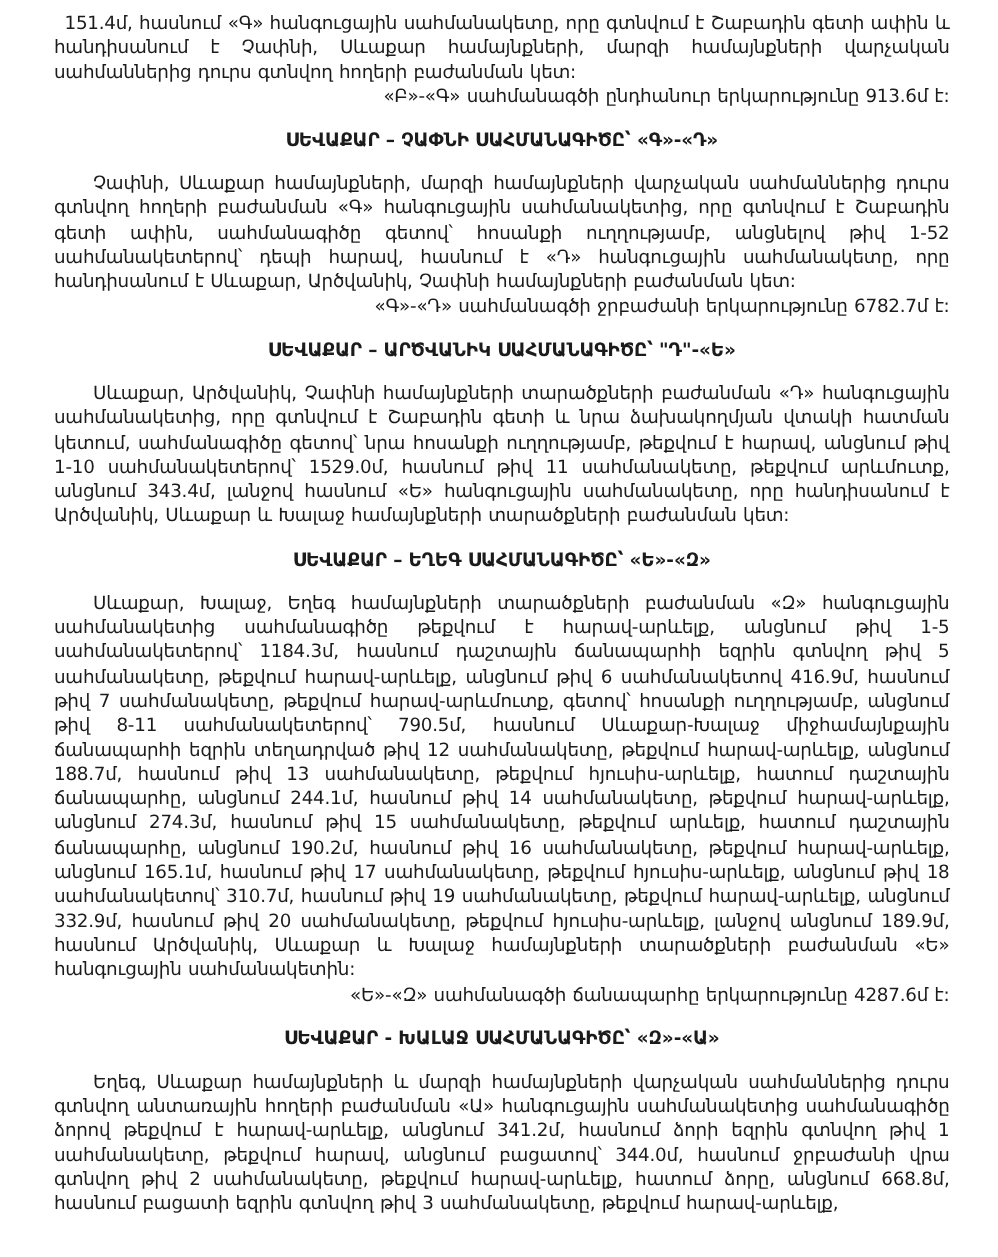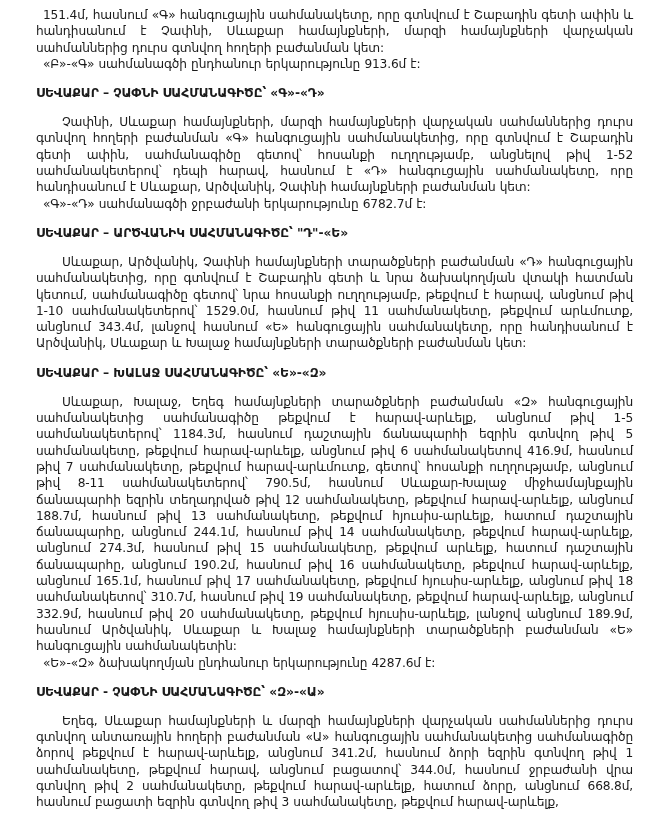--- a/index.html
+++ b/index.html
@@ -28,29 +28,29 @@
     text-align: justify;
     text-indent: 26px;
     letter-spacing: -0.15px;
     word-spacing: 0.5px;
   }
   .para.cont {
     text-indent: 7px;
   }
   .para.note {
     text-indent: 7px;
-    text-align: left;
+    text-align: right;
     margin-bottom: 1px;
   }
   .heading {
     margin: 13px 0 13px 0;
     font-size: 12.3px;
     line-height: 16px;
     font-weight: bold;
-    text-align: left;
+    text-align: center;
     letter-spacing: -0.1px;
   }
 </style>
 </head>
 <body>
 
 <div class="page">
 
   <p class="para cont">151.4մ, հասնում «Գ» հանգուցային սահմանակետը, որը գտնվում է Շաբադին գետի ափին և հանդիսանում է Չափնի, Սևաքար համայնքների, մարզի համայնքների վարչական սահմաններից դուրս գտնվող հողերի բաժանման կետ:</p>
 
@@ -60,23 +60,23 @@
 
   <p class="para">Չափնի, Սևաքար համայնքների, մարզի համայնքների վարչական սահմաններից դուրս գտնվող հողերի բաժանման «Գ» հանգուցային սահմանակետից, որը գտնվում է Շաբադին գետի ափին, սահմանագիծը գետով՝ հոսանքի ուղղությամբ, անցնելով թիվ 1-52 սահմանակետերով՝ դեպի հարավ, հասնում է «Դ» հանգուցային սահմանակետը, որը հանդիսանում է Սևաքար, Արծվանիկ, Չափնի համայնքների բաժանման կետ:</p>
 
   <p class="para note">«Գ»-«Դ» սահմանագծի ջրբաժանի երկարությունը 6782.7մ է:</p>
 
   <h3 class="heading">ՍԵՎԱՔԱՐ – ԱՐԾՎԱՆԻԿ ՍԱՀՄԱՆԱԳԻԾԸ՝ "Դ"-«Ե»</h3>
 
   <p class="para">Սևաքար, Արծվանիկ, Չափնի համայնքների տարածքների բաժանման «Դ» հանգուցային սահմանակետից, որը գտնվում է Շաբադին գետի և նրա ձախակողմյան վտակի հատման կետում, սահմանագիծը գետով՝ նրա հոսանքի ուղղությամբ, թեքվում է հարավ, անցնում թիվ 1-10 սահմանակետերով՝ 1529.0մ, հասնում թիվ 11 սահմանակետը, թեքվում արևմուտք, անցնում 343.4մ, լանջով հասնում «Ե» հանգուցային սահմանակետը, որը հանդիսանում է Արծվանիկ, Սևաքար և Խալաջ համայնքների տարածքների բաժանման կետ:</p>
 
 
-  <h3 class="heading">ՍԵՎԱՔԱՐ – ԽԱԼԱՋ ՍԱՀՄԱՆԱԳԻԾԸ՝ «Ե»-«Զ»</h3>
+  <h3 class="heading">ՍԵՎԱՔԱՐ – ԵՂԵԳ ՍԱՀՄԱՆԱԳԻԾԸ՝ «Ե»-«Զ»</h3>
 
   <p class="para">Սևաքար, Խալաջ, Եղեգ համայնքների տարածքների բաժանման «Զ» հանգուցային սահմանակետից սահմանագիծը թեքվում է հարավ-արևելք, անցնում թիվ 1-5 սահմանակետերով՝ 1184.3մ, հասնում դաշտային ճանապարհի եզրին գտնվող թիվ 5 սահմանակետը, թեքվում հարավ-արևելք, անցնում թիվ 6 սահմանակետով 416.9մ, հասնում թիվ 7 սահմանակետը, թեքվում հարավ-արևմուտք, գետով՝ հոսանքի ուղղությամբ, անցնում թիվ 8-11 սահմանակետերով՝ 790.5մ, հասնում Սևաքար-Խալաջ միջհամայնքային ճանապարհի եզրին տեղադրված թիվ 12 սահմանակետը, թեքվում հարավ-արևելք, անցնում 188.7մ, հասնում թիվ 13 սահմանակետը, թեքվում հյուսիս-արևելք, հատում դաշտային ճանապարհը, անցնում 244.1մ, հասնում թիվ 14 սահմանակետը, թեքվում հարավ-արևելք, անցնում 274.3մ, հասնում թիվ 15 սահմանակետը, թեքվում արևելք, հատում դաշտային ճանապարհը, անցնում 190.2մ, հասնում թիվ 16 սահմանակետը, թեքվում հարավ-արևելք, անցնում 165.1մ, հասնում թիվ 17 սահմանակետը, թեքվում հյուսիս-արևելք, անցնում թիվ 18 սահմանակետով՝ 310.7մ, հասնում թիվ 19 սահմանակետը, թեքվում հարավ-արևելք, անցնում 332.9մ, հասնում թիվ 20 սահմանակետը, թեքվում հյուսիս-արևելք, լանջով անցնում 189.9մ, հասնում Արծվանիկ, Սևաքար և Խալաջ համայնքների տարածքների բաժանման «Ե» հանգուցային սահմանակետին:</p>
 
-  <p class="para note">«Ե»-«Զ» ձախակողմյան ընդհանուր երկարությունը 4287.6մ է:</p>
+  <p class="para note">«Ե»-«Զ» սահմանագծի ճանապարհը երկարությունը 4287.6մ է:</p>
 
-  <h3 class="heading">ՍԵՎԱՔԱՐ - ՉԱՓՆԻ ՍԱՀՄԱՆԱԳԻԾԸ՝ «Զ»-«Ա»</h3>
+  <h3 class="heading">ՍԵՎԱՔԱՐ - ԽԱԼԱՋ ՍԱՀՄԱՆԱԳԻԾԸ՝ «Զ»-«Ա»</h3>
 
   <p class="para">Եղեգ, Սևաքար համայնքների և մարզի համայնքների վարչական սահմաններից դուրս գտնվող անտառային հողերի բաժանման «Ա» հանգուցային սահմանակետից սահմանագիծը ձորով թեքվում է հարավ-արևելք, անցնում 341.2մ, հասնում ձորի եզրին գտնվող թիվ 1 սահմանակետը, թեքվում հարավ, անցնում բացատով՝ 344.0մ, հասնում ջրբաժանի վրա գտնվող թիվ 2 սահմանակետը, թեքվում հարավ-արևելք, հատում ձորը, անցնում 668.8մ, հասնում բացատի եզրին գտնվող թիվ 3 սահմանակետը, թեքվում հարավ-արևելք,</p>
 
 </div>
 
 </body></html>

